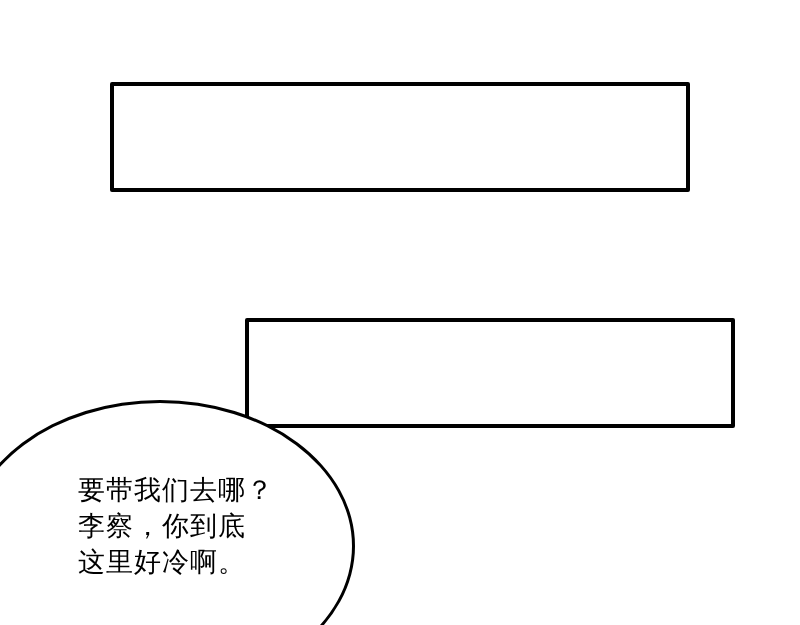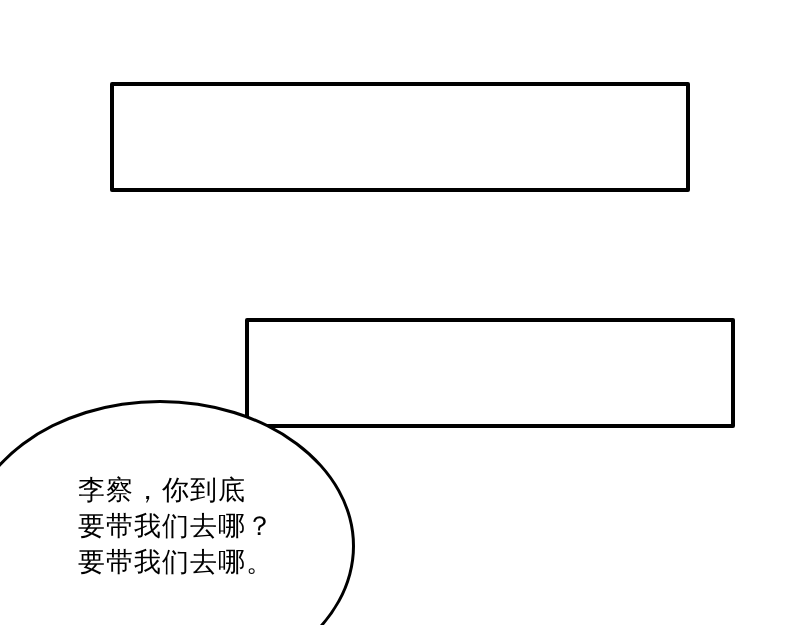--- a/index.html
+++ b/index.html
@@ -61,18 +61,18 @@
 
 <div class="page">
 
   <div class="caption-box top"></div>
 
   <div class="caption-box middle"></div>
 
   <div class="speech-bubble"></div>
 
   <div class="speech-text">
+    <div>要带我们去哪？</div>
     <div>李察，你到底</div>
-    <div>要带我们去哪？</div>
-    <div>要带我们去哪。</div>
+    <div>这里好冷啊。</div>
   </div>
 
 </div>
 
 </body></html>

